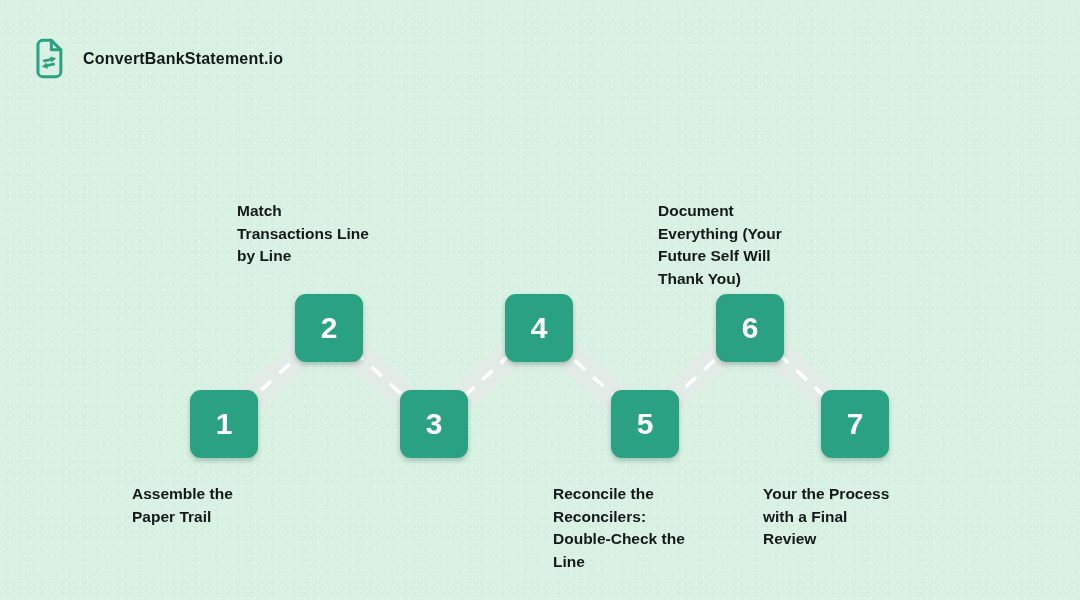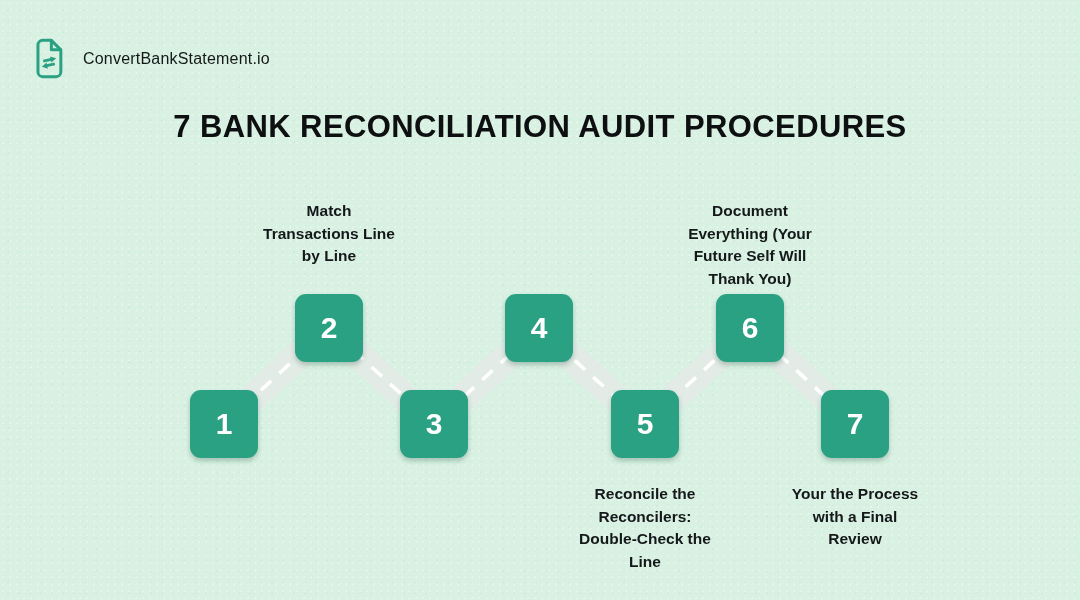--- a/index.html
+++ b/index.html
@@ -18,43 +18,43 @@
     background-size:7px 7px,11px 11px;
     background-position:0 0,3px 5px;
     pointer-events:none;
   }
   .brand{
     position:absolute;top:38px;left:30px;
     display:flex;align-items:center;gap:15px;z-index:3;
   }
   .brand-icon svg{display:block;}
   .brand-name{
-    font-size:16px;font-weight:normal;color:#15181a;letter-spacing:.2px;text-align:center;
+    font-size:16px;font-weight:bold;color:#15181a;letter-spacing:.2px;text-align:center;
   }
   .title{
     position:absolute;top:109px;left:0;width:100%;
     margin:0;text-align:center;z-index:3;
     font-size:31px;font-weight:bold;color:#0d0f10;letter-spacing:.4px;
   }
   .path-svg{position:absolute;top:0;left:0;z-index:1;}
   .band{fill:none;stroke:#e2ebe5;stroke-width:28;stroke-linejoin:round;stroke-linecap:round;}
   .dash{fill:none;stroke:#ffffff;stroke-width:3.6;stroke-dasharray:14 11;}
   .step{position:absolute;top:0;left:0;width:200px;height:600px;z-index:2;pointer-events:none;}
   .step .box{
     position:absolute;left:66px;width:68px;height:68px;
     background:#2aa183;border-radius:11px;
     box-shadow:0 3px 5px rgba(30,80,60,.28);
     display:flex;align-items:center;justify-content:center;
   }
   .step .num{font-size:30px;font-weight:bold;color:#ffffff;}
   .step.high .box{top:294px;}
   .step.low  .box{top:390px;}
   .label{
-    position:absolute;left:0;width:200px;
-    text-align:center;white-space:pre-line;
+    position:absolute;left:8px;width:200px;
+    text-align:left;white-space:pre-line;
     font-size:15.5px;font-weight:bold;color:#15181a;line-height:22.5px;
   }
   .step.high .label{top:200px;}
   .step.low  .label{top:483px;}
   .s1{left:124px}.s2{left:229px}.s3{left:334px}.s4{left:439px}
   .s5{left:545px}.s6{left:650px}.s7{left:755px}
 </style>
 </head>
 <body>
 
@@ -71,31 +71,32 @@
           <line x1="8.6" y1="13.9" x2="13.8" y2="13.9" stroke="#2aa183" stroke-width="1.8"></line>
           <polygon points="13.5,11.9 17,13.9 13.5,15.9" fill="#2aa183"></polygon>
           <line x1="15.4" y1="17.2" x2="10.2" y2="17.2" stroke="#2aa183" stroke-width="1.8"></line>
           <polygon points="10.5,15.2 7,17.2 10.5,19.2" fill="#2aa183"></polygon>
         </g>
       </svg>
     </span>
     <span class="brand-name">ConvertBankStatement.io</span>
   </div>
 
-  <h1 class="title">7 BANK RECONCILIATION AUDIT PROCEDURES</h1>
 
   <svg class="path-svg" width="1080" height="600" viewBox="0 0 1080 600">
     <polyline class="band" points="224,424 329,328 434,424 539,328 645,424 750,328 855,424"></polyline>
     <polyline class="dash" points="224,424 329,328 434,424 539,328 645,424 750,328 855,424"></polyline>
   </svg>
 
   <div class="step s1 low">
     <div class="box">
       <span class="num">1</span>
     </div>
+    <div class="label">Assemble the
+Paper Trail</div>
   </div>
 
   <div class="step s2 high">
     <div class="box">
       <span class="num">2</span>
     </div>
     <div class="label">Match
 Transactions Line
 by Line</div>
   </div>

